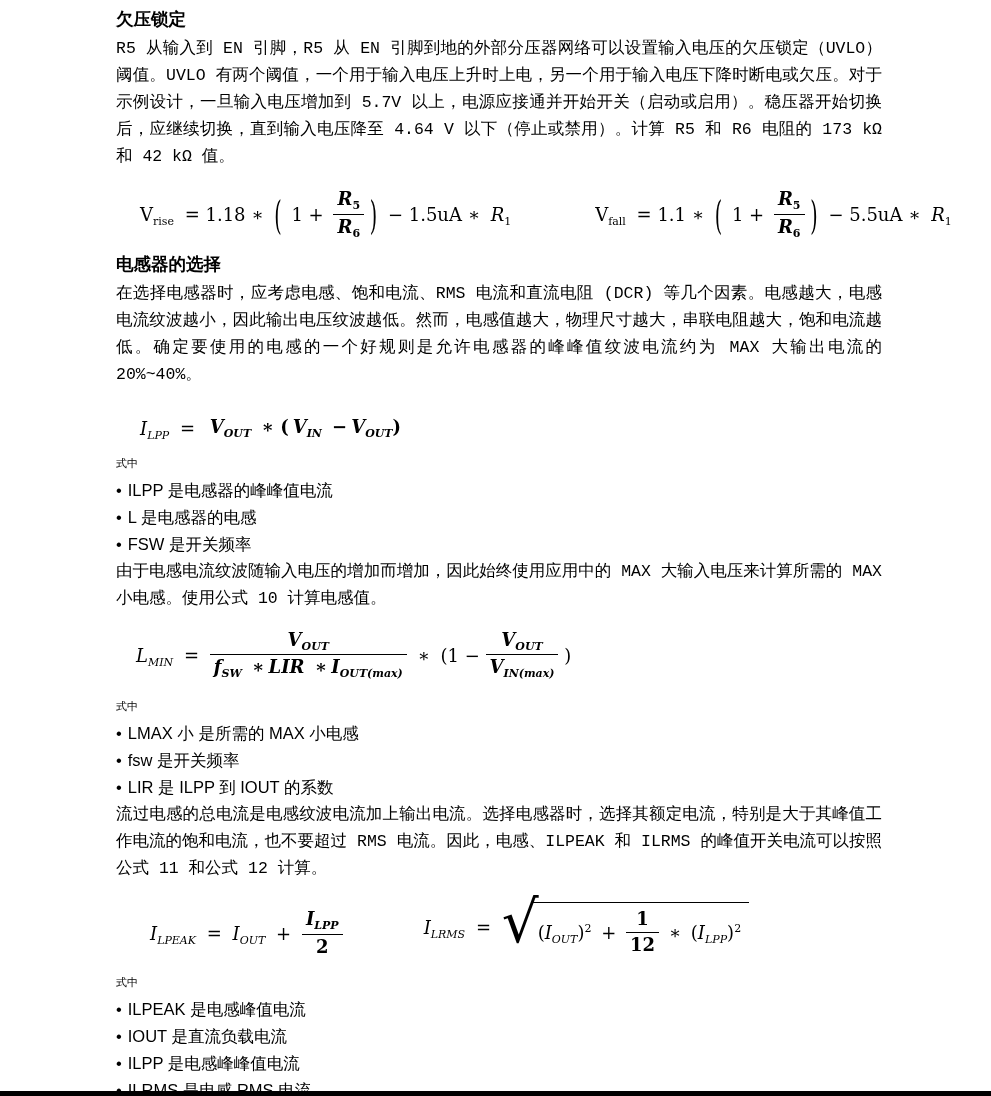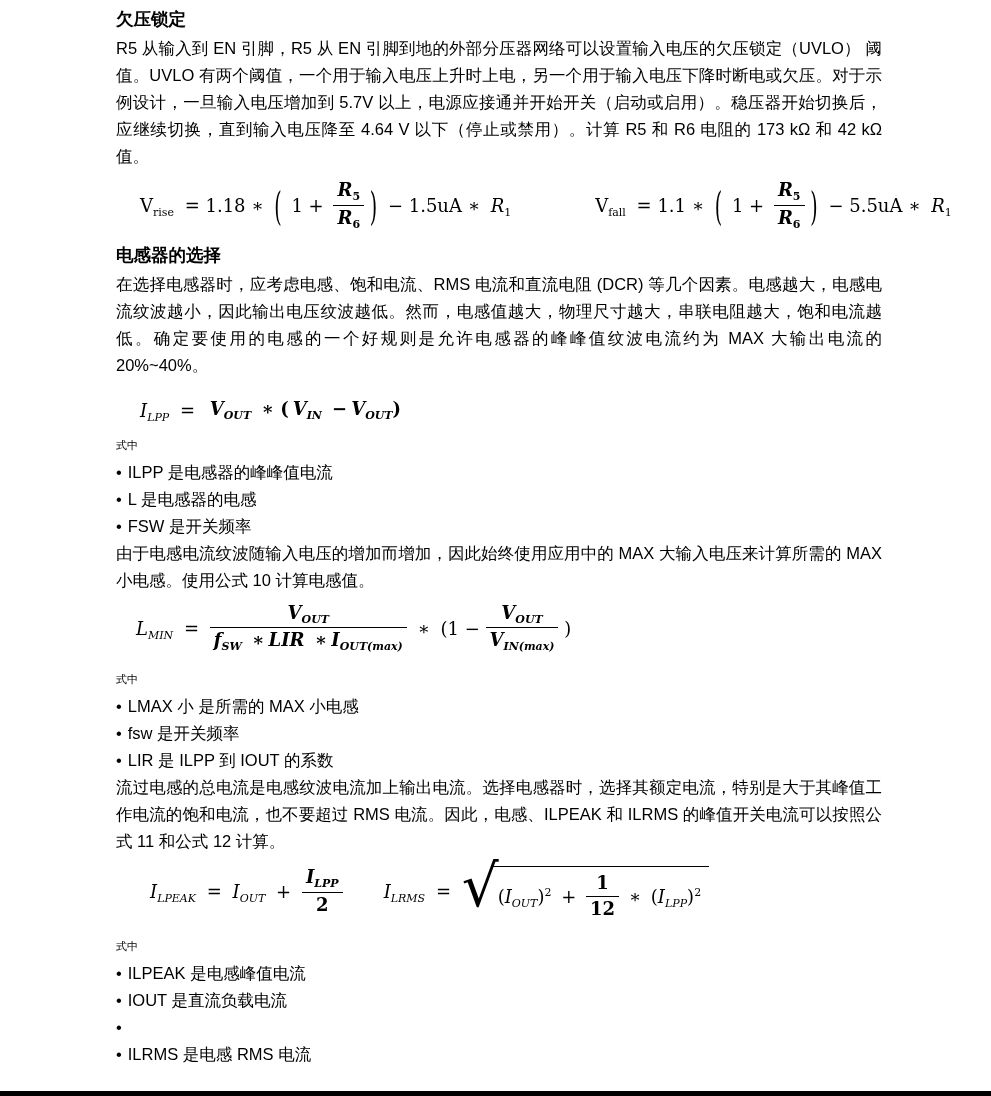--- a/index.html
+++ b/index.html
@@ -6,30 +6,31 @@
   html, body { margin: 0; padding: 0; }
   body {
     width: 991px; height: 1096px;
     background: #ffffff; color: #000000;
     font-family: "Liberation Sans", "DejaVu Sans", sans-serif;
   }
   .page { position: relative; width: 991px; height: 1096px; background: #fff; overflow: hidden; }
   .content { position: absolute; left: 116px; top: 7px; width: 766px; }
 
   .sec-title { font-size: 17.5px; font-weight: 700; line-height: 25px; margin: 0 0 3px 0; }
-  .body-text { font-size: 16.5px; line-height: 27px; text-align: justify; margin: 0; }
+  .body-text { font-size: 16.5px; line-height: 27px; text-align: justify; margin: 0; font-family: Liberation Mono, monospace; }
   .where { font-size: 11px; line-height: 27px; margin: 0; }
   .li { font-size: 16.5px; line-height: 27px; display: flex; }
   .bullet { margin-right: 6px; }
 
   .formula-row { display: flex; align-items: center; }
   .math {
     font-family: "DejaVu Serif", "Liberation Serif", serif;
     font-style: italic; font-size: 18px; white-space: nowrap;
     display: inline-block;
+    margin-top: 9px;
   }
   .math .up { font-style: normal; }
   .math sub { font-size: 11px; vertical-align: -4px; }
   .math sup { font-size: 11px; vertical-align: 7px; }
   .sp  { margin: 0 5px; }
   .spx { margin: 0 4px; }
 
   .frac { display: inline-block; vertical-align: middle; text-align: center; position: relative; top: -2px; }
   .fr-top, .fr-bot { display: block; padding: 0 4px; line-height: 1.35; white-space: nowrap; font-weight: bold; }
   .fr-bot { border-top: 1.5px solid #000; }
@@ -39,21 +40,21 @@
 
   .sqrt { display: inline-flex; align-items: flex-start; vertical-align: middle; }
   .rad { font-style: normal; font-size: 58px; line-height: 1; margin-right: -6px;
          position: relative; top: -4px; font-family: "DejaVu Serif", serif; }
   .radicand { display: inline-block; border-top: 1.6px solid #000;
               padding: 6px 8px 2px 5px; margin-top: 5px; }
 
   .f-row-1  { margin: 10px 0 8px 24px; gap: 84px; }
   .f-ilpp   { margin: 20px 0 6px 24px; align-items: center; }
   .f-lmin   { margin: 9px 0 9px 20px; }
-  .f-row-2  { margin: 6px 0 8px 34px; gap: 41px; }
+  .f-row-2  { margin: 6px 0 8px 34px; gap: 81px; align-items: flex-end; }
 
   .bottom-bar { position: absolute; left: 0; bottom: 0; width: 991px; height: 5px; background: #000000; }
 </style>
 </head>
 <body>
 
 <div class="page">
   <div class="content">
 
     <h3 class="sec-title">欠压锁定</h3>
@@ -196,20 +197,21 @@
       <div class="li">
           <span class="bullet">•</span>
           <span>ILPEAK 是电感峰值电流</span>
         </div>
       <div class="li">
           <span class="bullet">•</span>
           <span>IOUT 是直流负载电流</span>
         </div>
       <div class="li">
           <span class="bullet">•</span>
+          <span>ILPP 是电感峰峰值电流</span>
         </div>
       <div class="li">
           <span class="bullet">•</span>
           <span>ILRMS 是电感 RMS 电流</span>
         </div>
     </div>
 
   </div>
 
   <div class="bottom-bar"></div>

